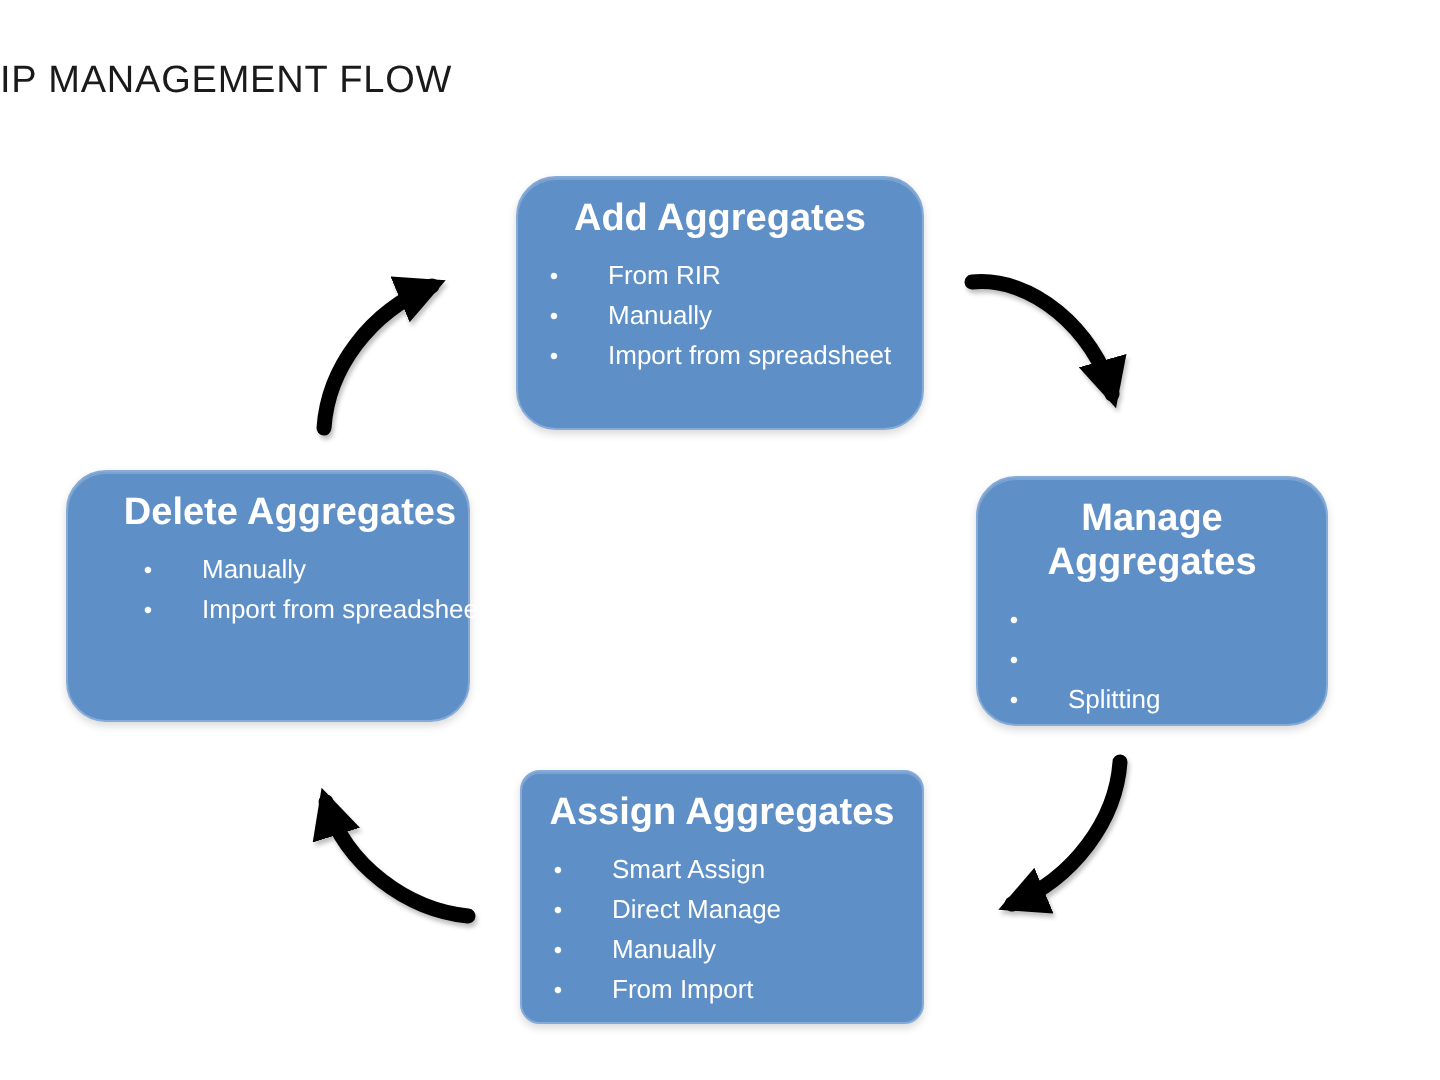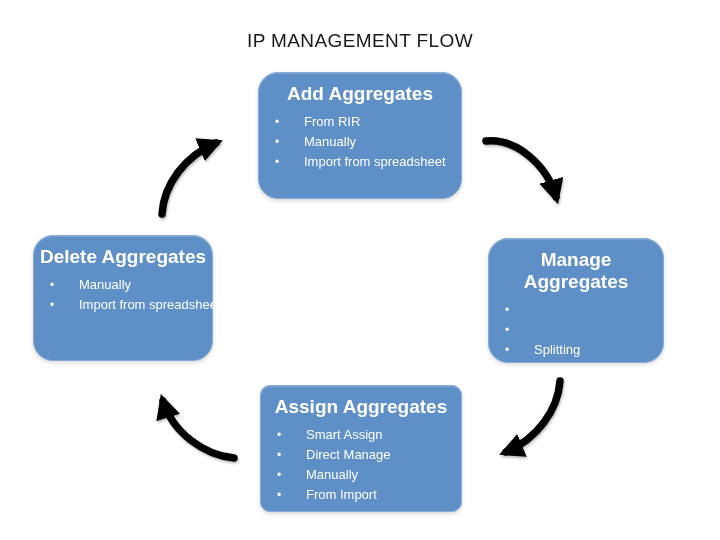--- a/index.html
+++ b/index.html
@@ -22,21 +22,20 @@
     position: relative;
     width: 720px;
     height: 540px;
     background: var(--background);
   }
   .diagram-title {
     position: absolute;
     top: 30px;
     left: 0;
     width: 720px;
-    text-align: center;
     font-size: 19px;
     font-weight: 400;
     letter-spacing: 0.4px;
     color: var(--title-text);
   }
   svg.arrows {
     position: absolute;
     top: 0;
     left: 0;
     filter: drop-shadow(1px 2px 1px rgba(0,0,0,0.25));
@@ -49,24 +48,24 @@
   }
   .arrowhead { fill: var(--arrow); }
   .node {
     position: absolute;
     background: var(--box-fill);
     border: 1px solid var(--box-border);
     border-radius: 20px;
     color: var(--box-text);
     box-shadow: 0 2px 4px rgba(0,0,0,0.15), inset 0 1px 0 rgba(255,255,255,0.18);
   }
-  .node-add    { left: 258px; top:  72px; width: 204px; height: 127px; }
+  .node-add    { left: 258px; top:  88px; width: 204px; height: 127px; }
   .node-manage { left: 488px; top: 238px; width: 176px; height: 125px; }
   .node-assign { left: 260px; top: 385px; width: 202px; height: 127px; border-radius: 10px; }
-  .node-delete { left:  33px; top: 235px; width: 180px; height: 126px; }
+  .node-delete { left:  33px; top: 235px; width: 202px; height: 126px; padding-left: 22px; }
   .node-title {
     margin-top: 10px;
     text-align: center;
     font-size: 19px;
     font-weight: bold;
   }
   .node-list {
     list-style: none;
     margin-top: 7px;
   }

